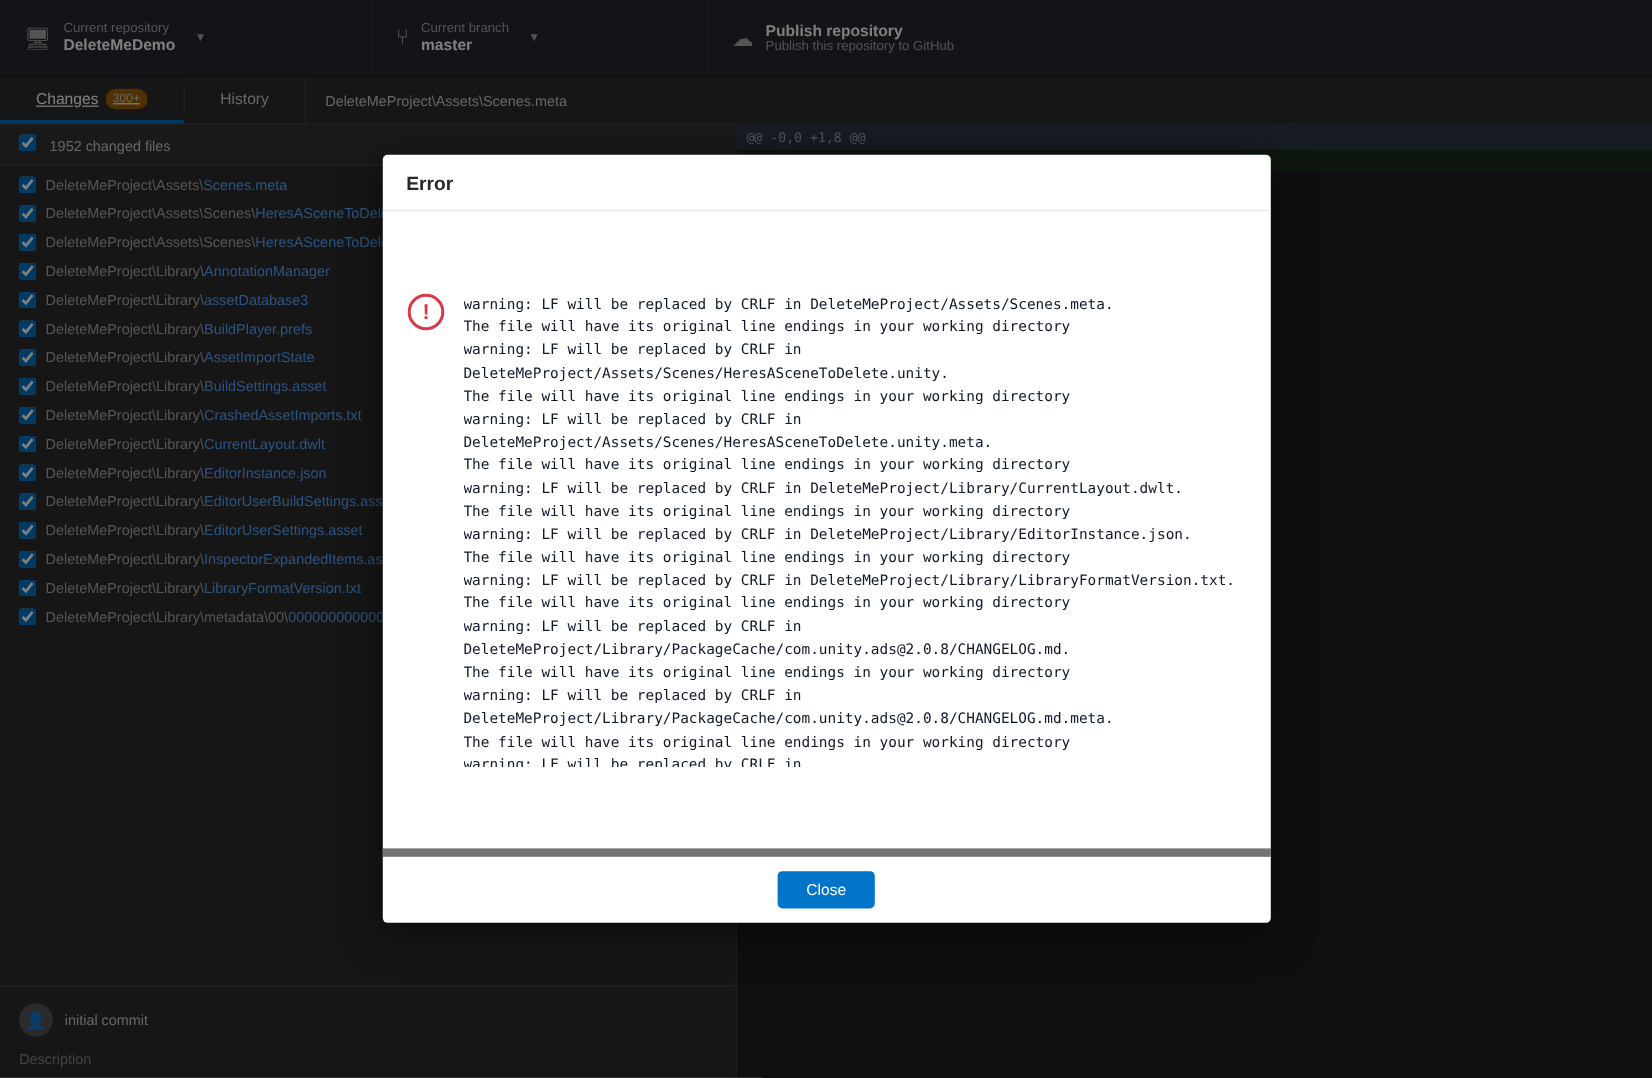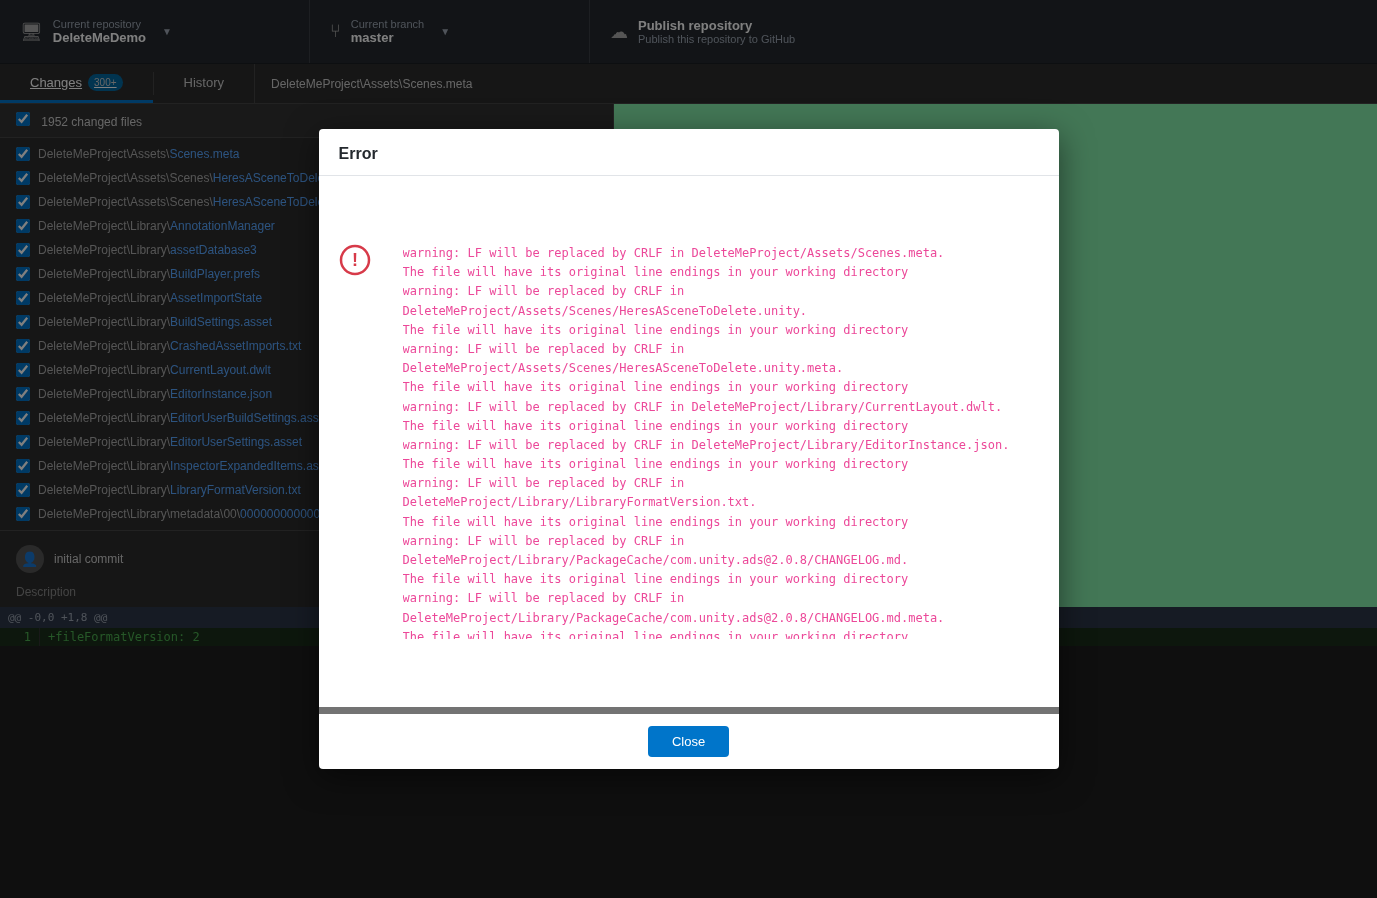--- a/index.html
+++ b/index.html
@@ -76,21 +76,21 @@
       position: relative;
     }
     .tab.active {
       color: #fff;
       border-bottom: 3px solid #0075ca;
       background: #2d2d2d;
       text-decoration: underline;
     }
     .tab-badge {
       margin-left: 6px;
-      background: #0369a1;
+      background: #a16207;
       color: #ccc;
       border-radius: 10px;
       padding: 3px 6px;
       font-size: 10px;
     }
     .tab-divider {
       width: 1px;
       background: #444;
       margin: 8px 0;
     }
@@ -103,22 +103,21 @@
       font-size: 12px;
       background: #2d2d2d;
       border-left: 1px solid #444;
       flex: 1;
     }
 
     
     .main-area {
       display: flex;
       height: calc(898px - 64px - 40px);
-      background: #86efac;
-      flex-direction: column;
+      background: #737373;
     }
 
     
     .left-panel {
       width: 614px;
       display: flex;
       flex-direction: column;
       background: #2d2d2d;
       border-right: 1px solid #444;
       overflow: hidden;
@@ -267,25 +266,24 @@
     .modal-icon {
       flex-shrink: 0;
       width: 32px;
       height: 32px;
     }
 
     .modal-text {
       flex: 1;
       overflow-y: auto;
       font-size: 12px;
-      color: #ec4899;
+      color: #0f172a;
       line-height: 1.6;
       font-family: 'Consolas', 'Monaco', monospace;
       max-height: 440px;
-      margin-left: 16px;
     }
 
     .modal-footer {
       padding: 12px 20px;
       display: flex;
       justify-content: center;
       border-top: 7px solid #737373;
     }
 
     .btn-close {

